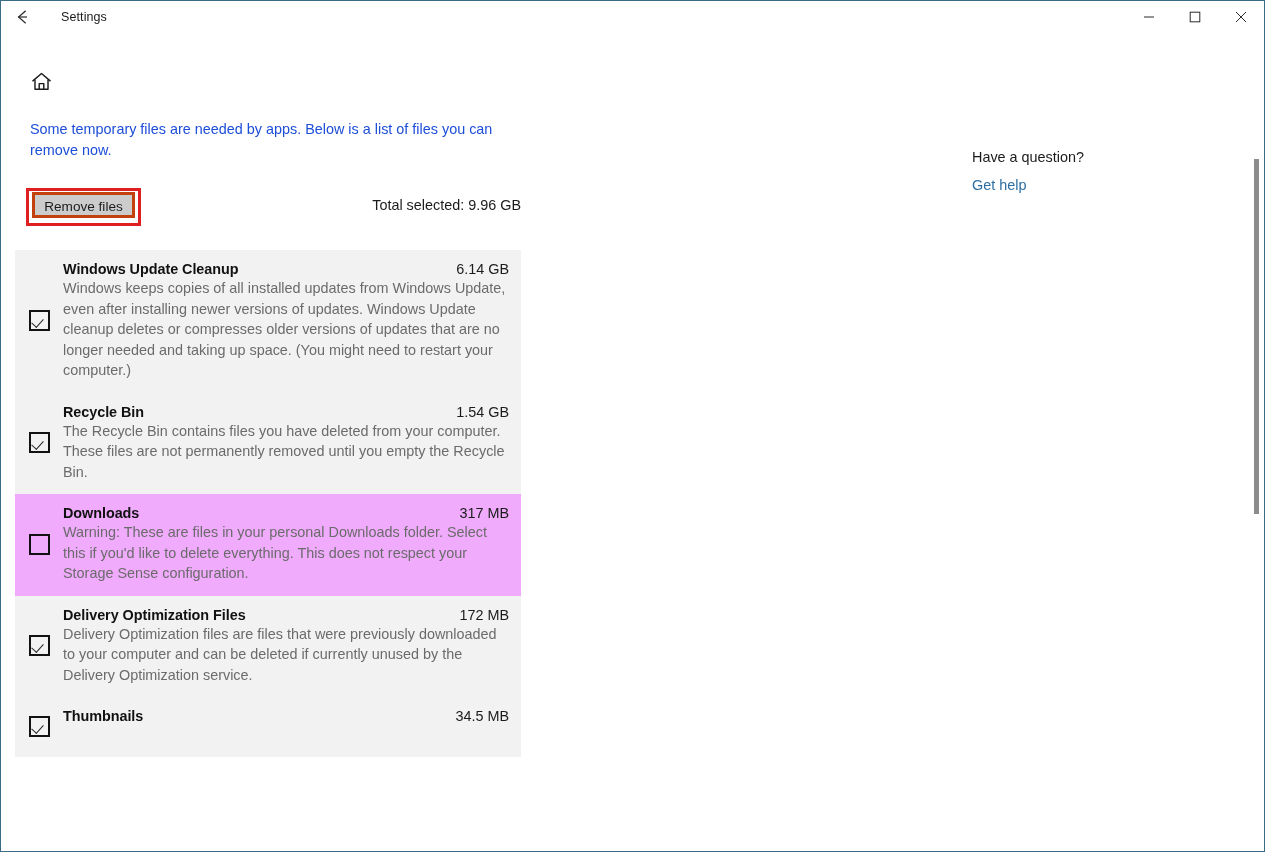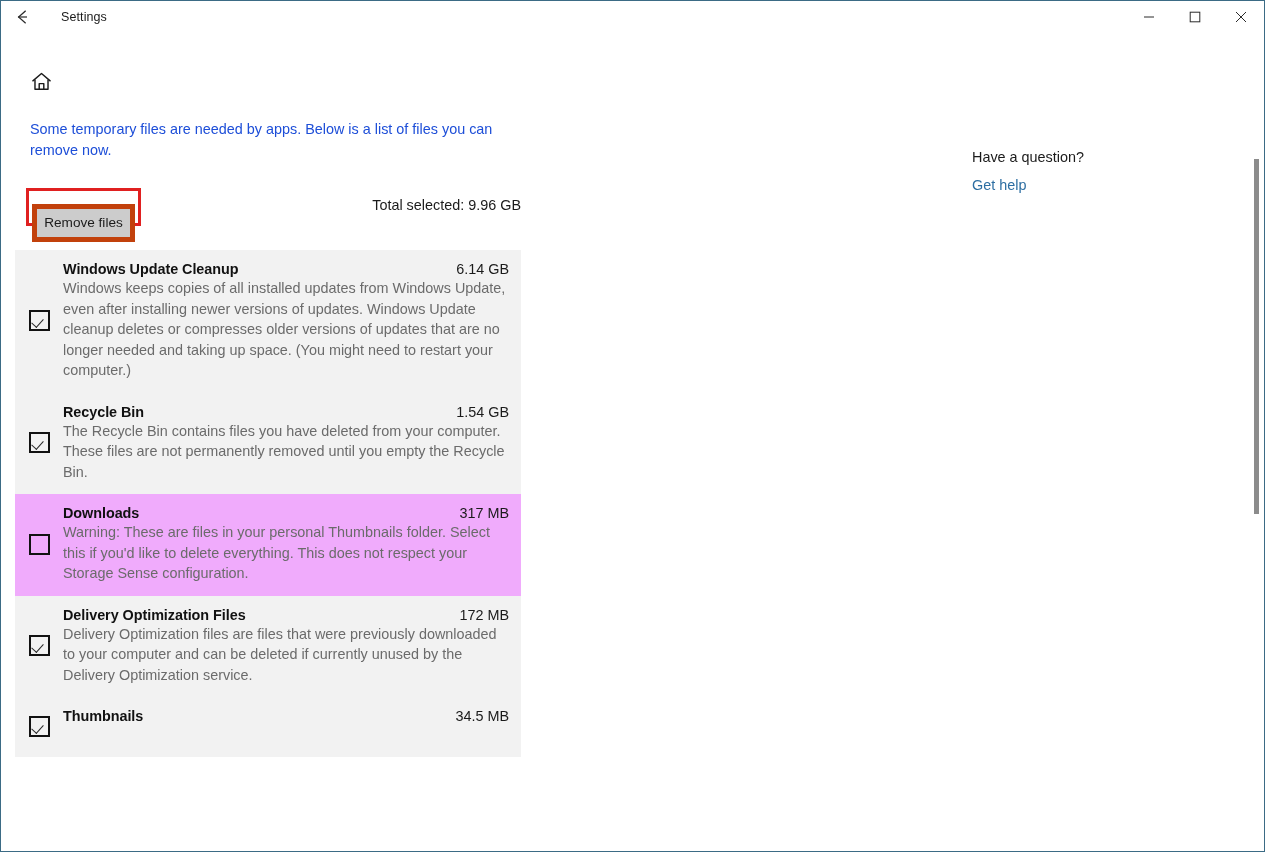--- a/index.html
+++ b/index.html
@@ -119,25 +119,25 @@
     left: 25px;
     top: 0;
     width: 115px;
     height: 38px;
     border: 3px solid #e02020;
     box-sizing: border-box;
   }
   #remove-files-button {
     position: absolute;
     left: 31px;
-    top: 16px;
+    top: 4px;
     width: 103px;
-    height: 38px;
+    height: 26px;
     background: #cccccc;
-    border: 5px solid #c2410c;
+    border: 3px solid #c2410c;
     font-family: "Liberation Sans", sans-serif;
     font-size: 13.6px;
     color: #1b1b1b;
     padding: 0;
     line-height: 24px;
     text-align: center;
     cursor: default;
   }
   #total-selected-wrap {
     position: absolute;
@@ -347,21 +347,21 @@
         </div>
         <div class="file-row plain">
           <div class="checkbox-cell">
             <span class="checkbox"></span>
           </div>
           <div class="file-body">
             <div class="file-head">
               <div class="file-name">Downloads</div>
               <div class="file-size">317 MB</div>
             </div>
-            <div class="file-desc">Warning: These are files in your personal Thumbnails folder. Select this if you'd like to delete everything. This does not respect your Storage Sense configuration.</div>
+            <div class="file-desc">Warning: These are files in your personal Downloads folder. Select this if you'd like to delete everything. This does not respect your Storage Sense configuration.</div>
           </div>
         </div>
         <div class="file-row shaded">
           <div class="checkbox-cell">
             <span class="checkbox checked"></span>
           </div>
           <div class="file-body">
             <div class="file-head">
               <div class="file-name">Delivery Optimization Files</div>
               <div class="file-size">172 MB</div>

